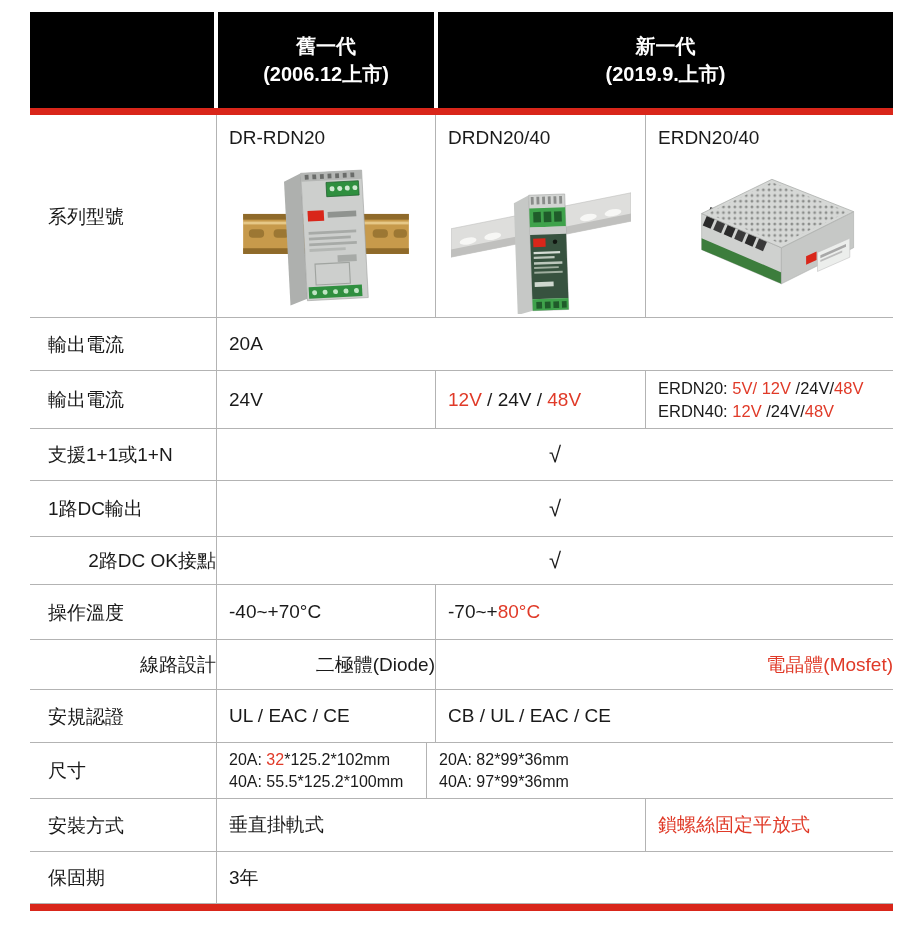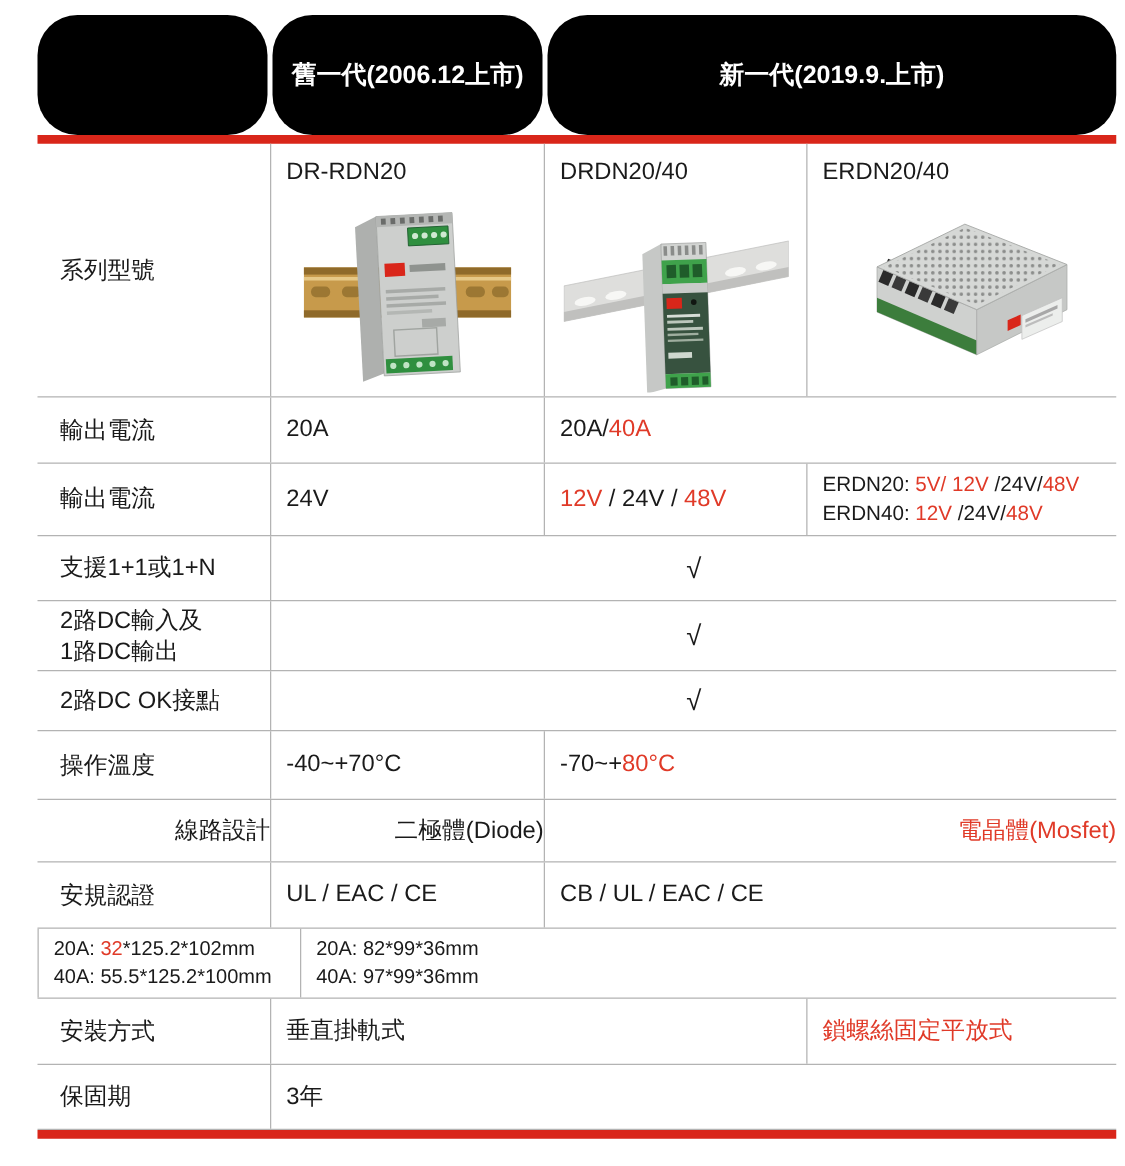--- a/index.html
+++ b/index.html
@@ -9,21 +9,21 @@
     --text:#1a1a1a;
     --header-bg:#000000;
   }
   *{box-sizing:border-box;margin:0;padding:0;}
   html,body{width:900px;height:933px;background:#ffffff;
     font-family:"Liberation Sans","DejaVu Sans",sans-serif;color:var(--text);}
   .page{position:relative;width:900px;height:933px;background:#ffffff;overflow:hidden;}
   .table-wrap{position:absolute;left:30px;top:12px;width:863px;}
   .header-row{display:flex;height:96px;}
   .hbox{background:var(--header-bg);color:#ffffff;font-weight:700;font-size:20px;line-height:28px;
-    display:flex;flex-direction:row;align-items:center;justify-content:center;text-align:center;border-radius:32px;}
+    display:flex;flex-direction:column;align-items:center;justify-content:center;text-align:center;}
   .hbox-blank{width:184px;margin-right:4px;}
   .hbox-old{width:216px;margin-right:4px;}
   .hbox-new{width:455px;}
   .red-bar{height:7px;background:var(--divred);}
   .row{display:flex;border-bottom:1px solid var(--grid);}
   .lbl{width:186px;padding-left:18px;display:flex;flex-direction:column;justify-content:center;
     font-size:19px;line-height:25px;}
   .cell{border-left:1px solid var(--grid);padding-left:12px;display:flex;flex-direction:column;
     justify-content:center;font-size:19px;line-height:26px;}
   .cell.center{align-items:center;padding-left:0;}
@@ -192,23 +192,20 @@
             </div>
           </div>
         </div>
         <div class="row" style="height: 53px;">
           <div class="lbl">
             <div>輸出電流</div>
           </div>
           <div class="cell" style="width: 219px;">
             <div><span>20A</span></div>
           </div>
-          <div class="cell" style="width: 458px;">
-            <div><span>20A/</span><span class="red">40A</span></div>
-          </div>
         </div>
         <div class="row" style="height: 58px;">
           <div class="lbl">
             <div>輸出電流</div>
           </div>
           <div class="cell" style="width: 219px;">
             <div><span>24V</span></div>
           </div>
           <div class="cell" style="width: 210px;">
             <div><span class="red">12V</span><span> / 24V / </span><span class="red">48V</span></div>
@@ -221,28 +218,27 @@
         <div class="row" style="height: 52px;">
           <div class="lbl">
             <div>支援1+1或1+N</div>
           </div>
           <div class="cell center check" style="width: 677px;">
             <div><span>√</span></div>
           </div>
         </div>
         <div class="row" style="height: 56px;">
           <div class="lbl">
-            <div>2路DC輸入及</div>
             <div>1路DC輸出</div>
           </div>
           <div class="cell center check" style="width: 677px;">
             <div><span>√</span></div>
           </div>
         </div>
-        <div class="row" style="height: 48px;">
+        <div class="row" style="height: 48px; text-align: right;">
           <div class="lbl">
             <div>2路DC OK接點</div>
           </div>
           <div class="cell center check" style="width: 677px;">
             <div><span>√</span></div>
           </div>
         </div>
         <div class="row" style="height: 55px;">
           <div class="lbl">
             <div>操作溫度</div>
@@ -270,20 +266,23 @@
             <div>安規認證</div>
           </div>
           <div class="cell" style="width: 219px;">
             <div><span>UL / EAC / CE</span></div>
           </div>
           <div class="cell" style="width: 458px;">
             <div><span>CB / UL / EAC / CE</span></div>
           </div>
         </div>
         <div class="row" style="height: 56px;">
+          <div class="lbl">
+            <div>尺寸</div>
+          </div>
           <div class="cell small" style="width: 210px;">
             <div><span>20A: </span><span class="red">32</span><span>*125.2*102mm</span></div>
             <div><span>40A: 55.5*125.2*100mm</span></div>
           </div>
           <div class="cell small" style="width: 248px;">
             <div><span>20A: 82*99*36mm</span></div>
             <div><span>40A: 97*99*36mm</span></div>
           </div>
         </div>
         <div class="row" style="height: 53px;">

